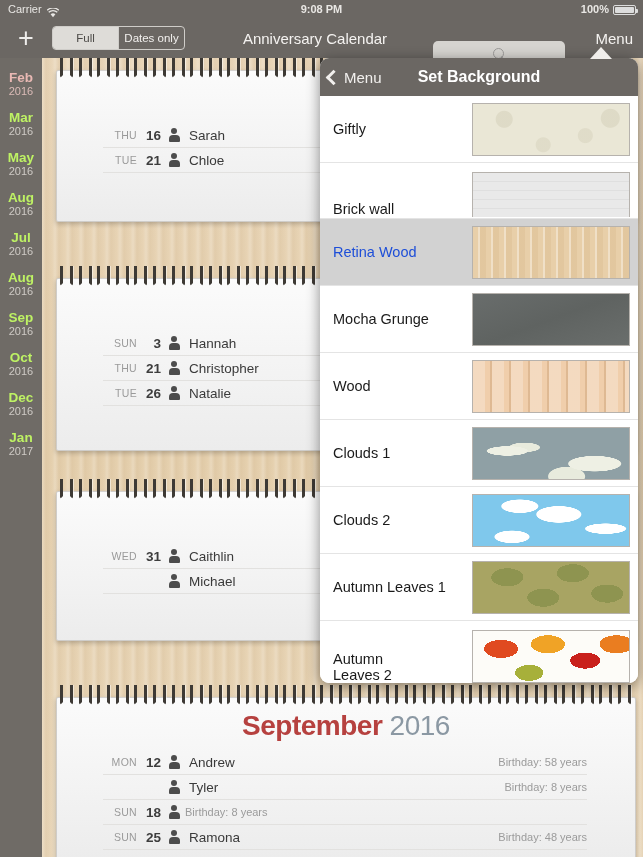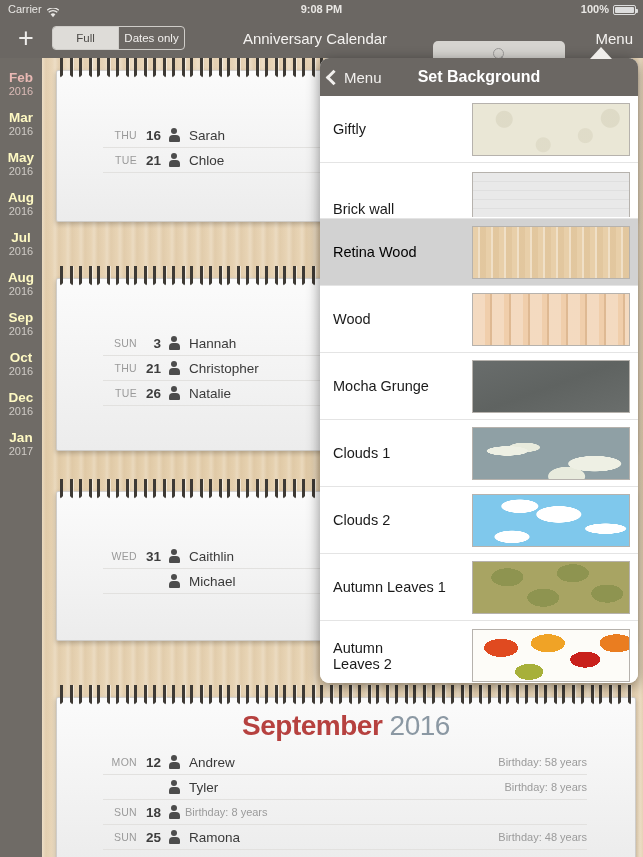--- a/index.html
+++ b/index.html
@@ -80,21 +80,21 @@
     overflow: hidden;
   }
 
   
   .sidebar {
     position: absolute; left: 0; top: 0; width: 42px; height: 799px;
     background: #6f6b66;
     padding-top: 6px;
   }
   .month-tab { text-align: center; padding: 6px 0 6px 0; }
-  .month-tab .mname { font-size: 13.5px; font-weight: bold; color: #fef9c3; line-height: 15px; }
+  .month-tab .mname { font-size: 13.5px; font-weight: bold; color: #bef264; line-height: 15px; }
   .month-tab .myear { font-size: 11px; color: #cfcbc6; line-height: 13px; }
   .month-tab.sel .mname { color: #e9b9b4; }
   .month-tab.sel .myear { color: #dcbcb8; }
 
   
   .cal-card { position: absolute; left: 56px; width: 580px; }
   .spiral {
     position: absolute; top: 0; left: 0; width: 580px; height: 22px;
     z-index: 4; pointer-events: none;
     overflow: hidden;
@@ -176,29 +176,29 @@
     width: 100%; text-align: center; color: #fff; font-size: 16px; font-weight: bold;
   }
   .bg-list { height: 587px; overflow: hidden; }
   .bg-row {
     display: flex; align-items: center; height: 67px;
     padding: 0 8px 0 13px;
     border-bottom: 1px solid #e4e4e4;
     background: #fff;
   }
   .bg-row.selected { background: #d2d2d2; }
-  .bg-row.selected .bg-label { color: #000000; }
+  .bg-row.selected .bg-label { color: #1d4ed8; }
   .bg-label { flex: 1; font-size: 14.5px; color: #1a1a1a; }
   .bg-thumb {
     width: 158px; height: 53px; border: 1px solid #b6b2ad; flex: none;
     background-size: cover;
   }
   .bg-row.first { height: 56px; align-items: flex-end; padding-bottom: 1px; }
   .bg-row.first .bg-thumb { height: 45px; border-bottom: none; }
-  .bg-row.last { border-bottom: none; height: 62px; align-items: center; padding-top: 7px; gap: 44px;}
+  .bg-row.last { border-bottom: none; height: 62px; align-items: flex-end; padding-top: 7px; gap: 44px;}
   .bg-row.last .bg-thumb { height: 53px; }
 
   
   .t-brick {
     background:
       repeating-linear-gradient(0deg, #e9e9e9 0 8px, #dfdfdf 8px 9px),
       repeating-linear-gradient(90deg, #e9e9e9 0 26px, #dcdcdc 26px 27px);
   }
   .t-giftly {
     background:
@@ -629,26 +629,26 @@
       </div>
       <div class="bg-row first">
         <span class="bg-label">Brick wall</span>
         <span class="bg-thumb t-brick"></span>
       </div>
       <div class="bg-row selected">
         <span class="bg-label">Retina Wood</span>
         <span class="bg-thumb t-retina"></span>
       </div>
       <div class="bg-row">
+        <span class="bg-label">Mocha Grunge</span>
+        <span class="bg-thumb t-mocha"></span>
+      </div>
+      <div class="bg-row">
         <span class="bg-label">Wood</span>
         <span class="bg-thumb t-wood"></span>
-      </div>
-      <div class="bg-row">
-        <span class="bg-label">Mocha Grunge</span>
-        <span class="bg-thumb t-mocha"></span>
       </div>
       <div class="bg-row">
         <span class="bg-label">Clouds 1</span>
         <span class="bg-thumb t-clouds1"></span>
       </div>
       <div class="bg-row">
         <span class="bg-label">Clouds 2</span>
         <span class="bg-thumb t-clouds2"></span>
       </div>
       <div class="bg-row">

